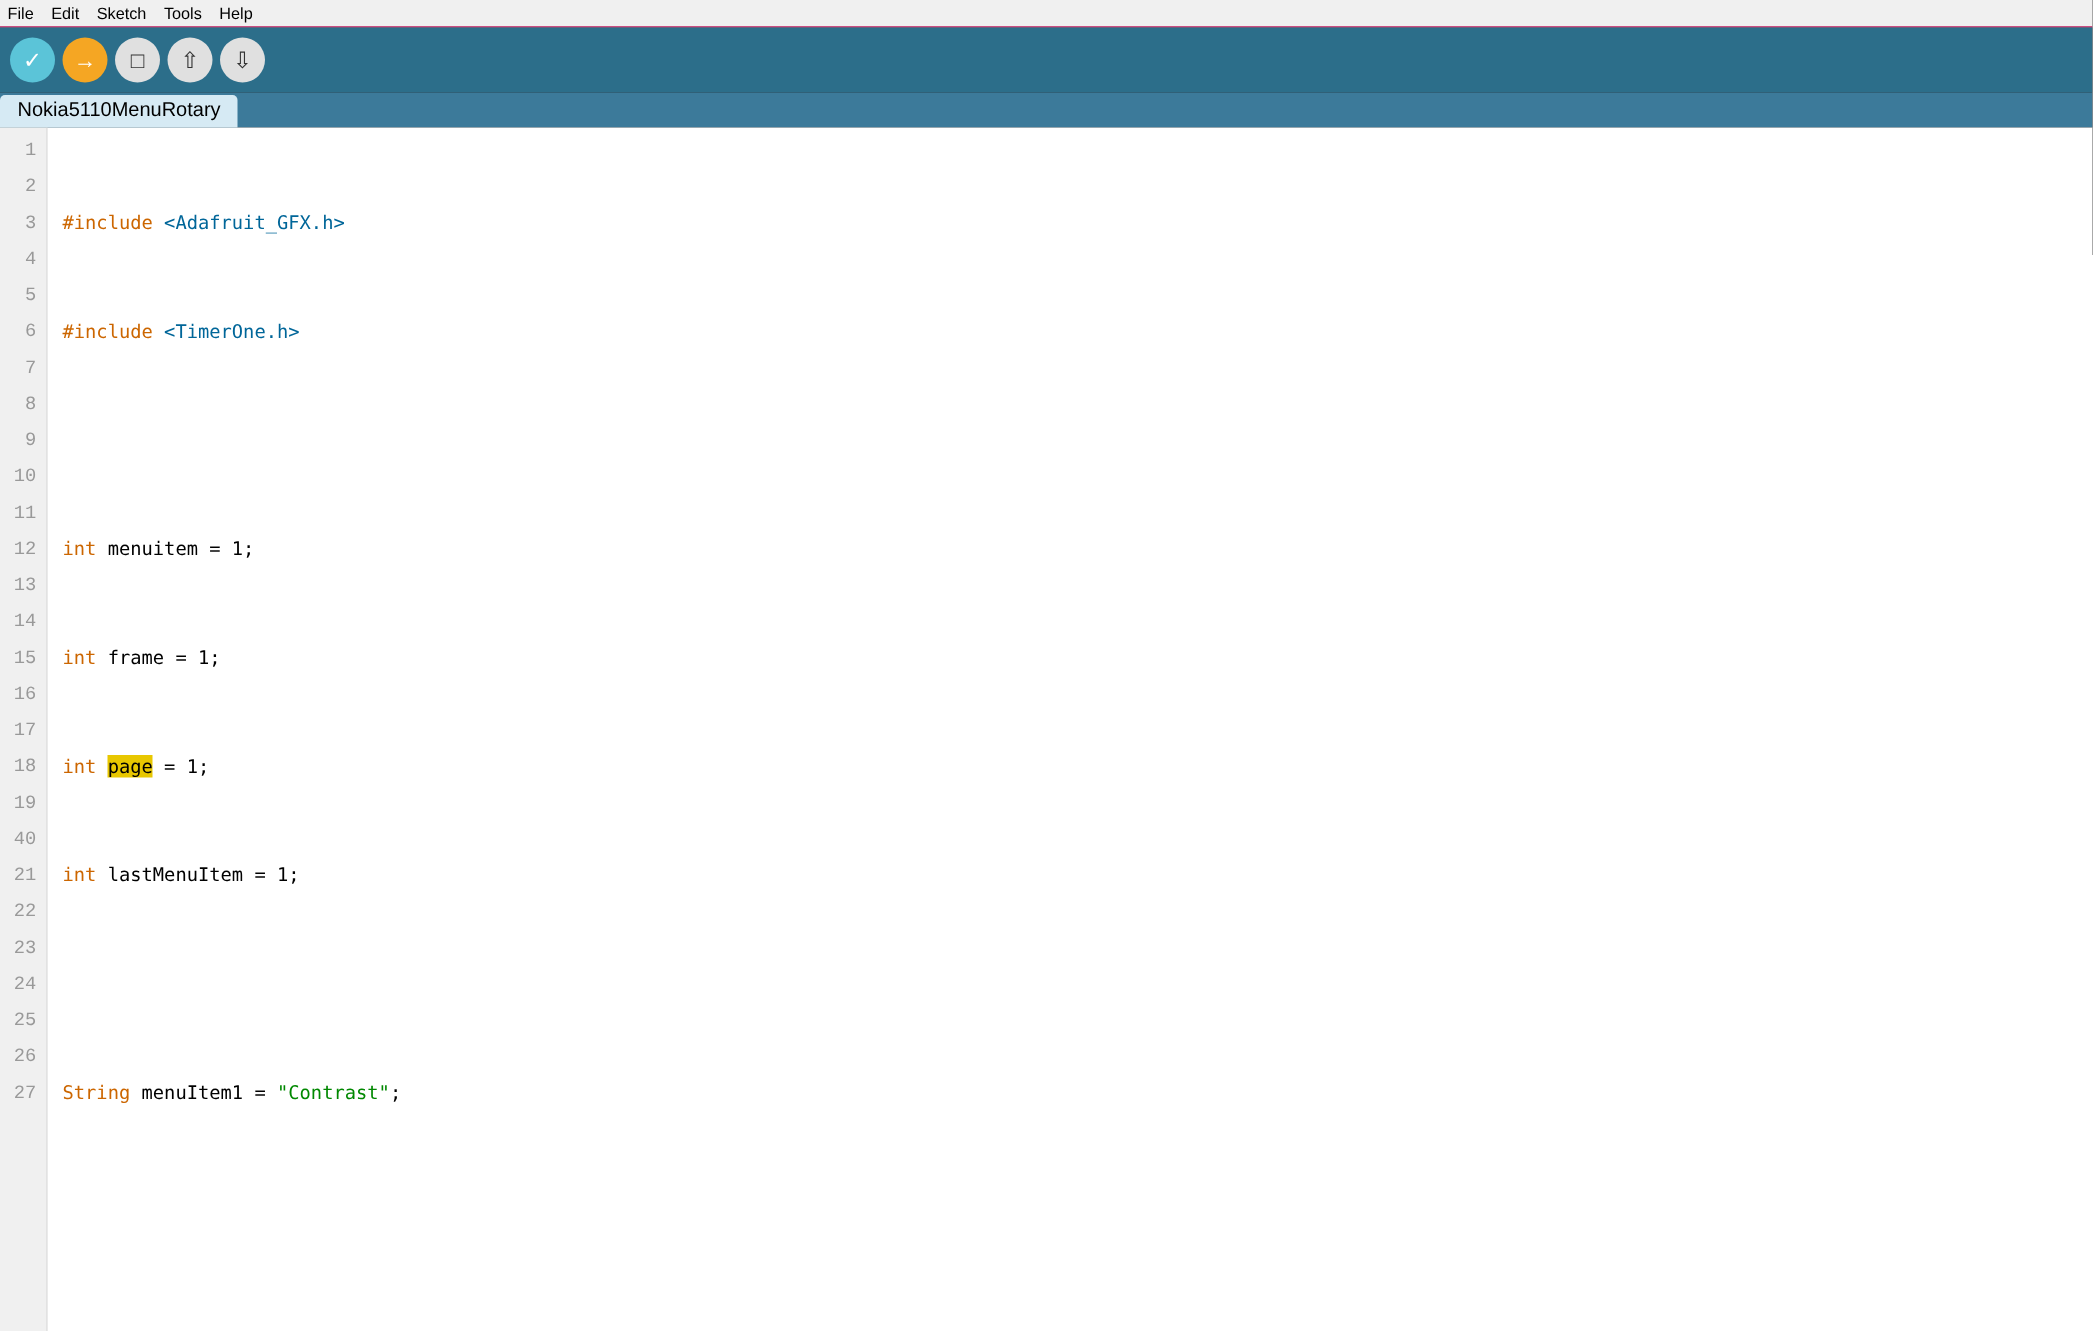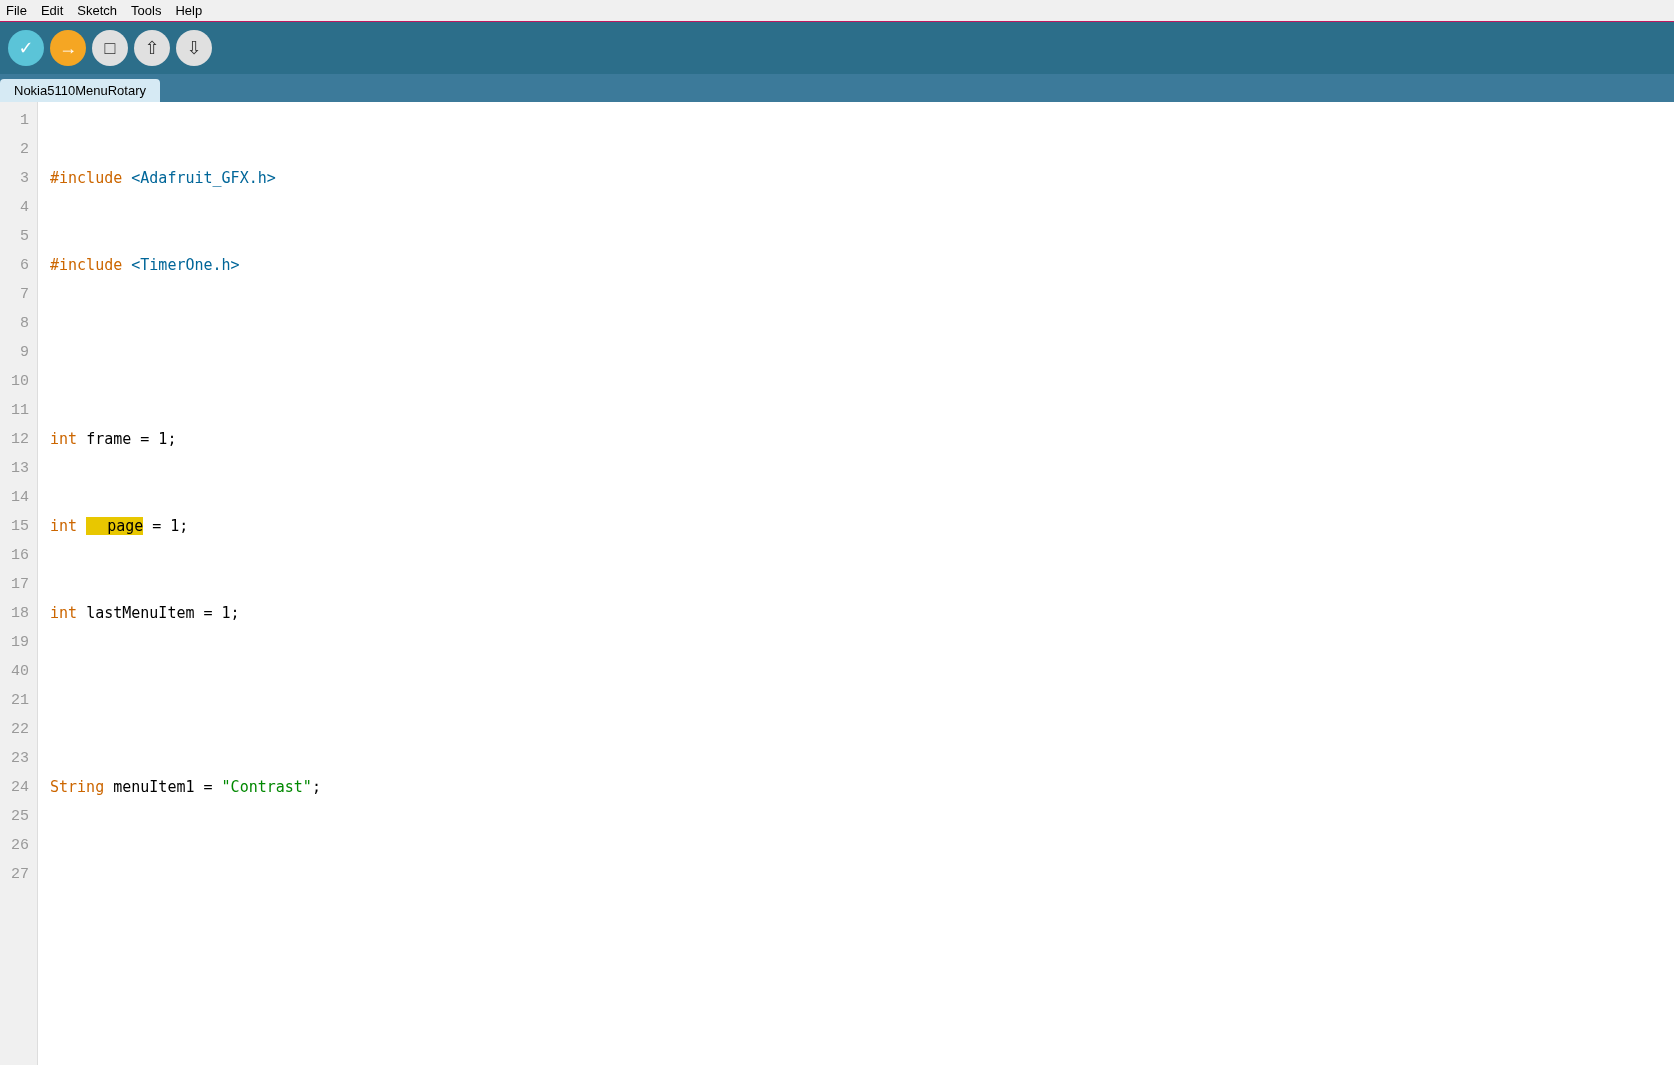--- a/index.html
+++ b/index.html
@@ -60,21 +60,21 @@
       background: #3c7a9a;
       height: 28px;
       display: flex;
       align-items: flex-end;
       padding: 0 0;
     }
     .tab {
       background: #d6eaf4;
       color: #000;
       font-family: Arial, sans-serif;
-      font-size: 13px;
+      font-size: 16px;
       padding: 4px 14px;
       border-top-left-radius: 4px;
       border-top-right-radius: 4px;
       cursor: pointer;
     }
 
     
     #code-area {
       background: #ffffff;
       height: calc(1065px - 22px - 52px - 28px);
@@ -101,21 +101,21 @@
       white-space: pre;
       overflow: hidden;
       flex: 1;
     }
 
     
     .kw-include  { color: #cc6600; font-weight: normal; } 
     .kw-lib      { color: #006699; }  
     .kw-type     { color: #cc6600; }  
     .kw-string   { color: #008800; }  
-    .kw-highlight { background: #e8c700; color: #000; padding-left: 21px; } 
+    .kw-highlight { background: #e8c700; color: #000; } 
     .plain       { color: #000; }
 
     code { display: block; line-height: 29px; color: #000; }
   </style>
 </head>
 <body>
 
 <div id="menubar">
   <span class="menu-item">File</span>
   <span class="menu-item">Edit</span>
@@ -163,20 +163,21 @@
     <span class="ln">23</span>
     <span class="ln">24</span>
     <span class="ln">25</span>
     <span class="ln">26</span>
     <span class="ln">27</span>
   </div>
   <div id="code-content">
     <code><span class="kw-include">#include</span> <span class="kw-lib">&lt;Adafruit_GFX.h&gt;</span></code>
     <code><span class="kw-include">#include</span> <span class="kw-lib">&lt;TimerOne.h&gt;</span></code>
     <code> </code>
+    <code><span class="kw-type">int</span> <span class="plain">menuitem = 1;</span></code>
     <code><span class="kw-type">int</span> <span class="plain">frame = 1;</span></code>
     <code><span class="kw-type">int</span> <span class="kw-highlight">page</span><span class="plain"> = 1;</span></code>
     <code><span class="kw-type">int</span> <span class="plain">lastMenuItem = 1;</span></code>
     <code> </code>
     <code><span class="kw-type">String</span> <span class="plain">menuItem1 = </span><span class="kw-string">"Contrast"</span><span class="plain">;</span></code>
     
     
     
     
     

